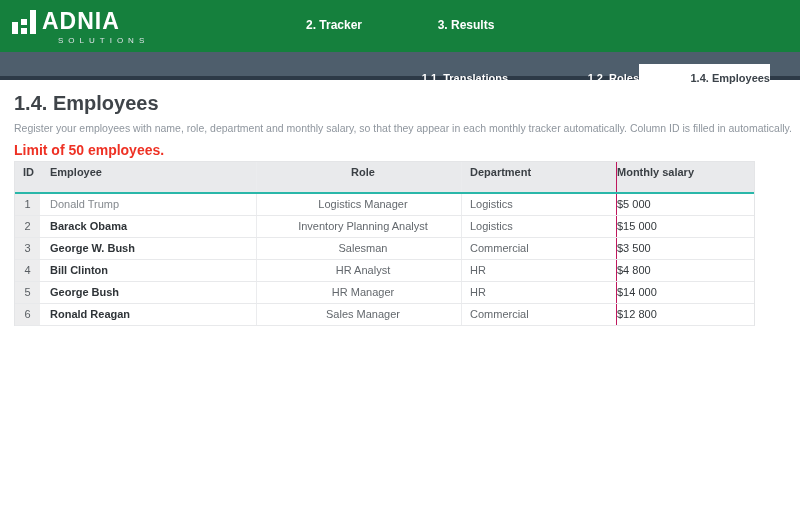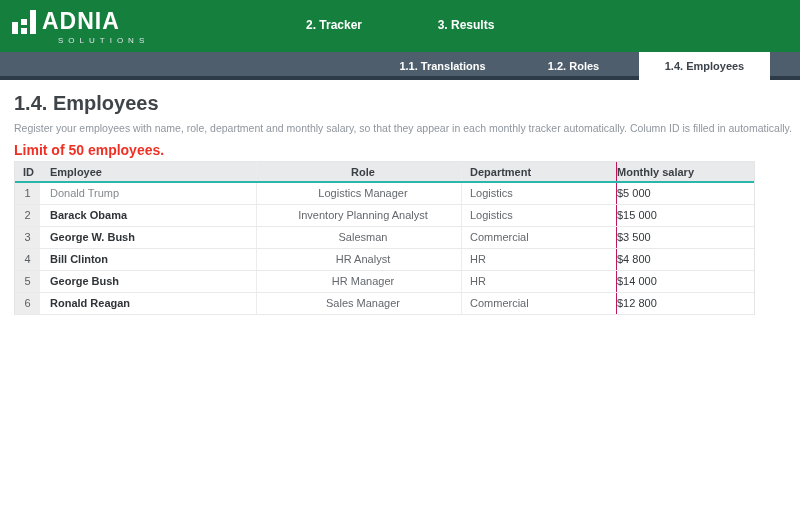--- a/index.html
+++ b/index.html
@@ -21,36 +21,36 @@
   .brand-tagline { color:#dde2e6; font-size:8px; letter-spacing:5px; margin-top:3px; margin-left:16px; }
 
   .main-nav { position:absolute; left:268px; top:13px; display:flex; }
   .nav-item { width:132px; height:27px; line-height:25px; text-align:center;
     color:#ffffff; font-size:12px; font-weight:700; cursor:pointer; }
   .nav-item.active { background:#4a5b6a; border:1px solid #60717f; }
 
   
   .subnav { position:relative; width:800px; height:28px; background:#4e5e6c;
     border-bottom:4px solid #2d3a47; display:flex; justify-content:flex-end; padding-right:30px; }
-  .tab { width:131px; height:28px; line-height:28px; text-align:center;
-    color:#ffffff; font-size:11px; font-weight:700; cursor:pointer; }
+  .tab { width:131px; height:28px; line-height:28px; text-align:right;
+    color:#ffffff; font-size:11px; font-weight:700; cursor:pointer;margin-top:12px; }
   .tab.active { position:relative; z-index:2; height:32px; background:#ffffff; color:#3c434a; }
 
   
   .content { position:relative; width:800px; height:448px; background:#ffffff; }
   .page-title { position:absolute; left:14px; top:12px; font-size:20px; font-weight:700; color:#3f4449; }
   .page-desc { position:absolute; left:14px; top:42px; font-size:10.5px; color:#8f969e; white-space:nowrap; }
   .page-note { position:absolute; left:14px; top:62px; font-size:14px; font-weight:700;
     color:#ee3124;text-align:right; }
 
   
   .emp-table { position:absolute; left:14px; top:81px; width:741px;
     border:1px solid #e4e5e7; border-bottom:none; font-size:11px; }
   .t-row { display:flex; height:22px; border-bottom:1px solid #e8e9eb; background:#ffffff; }
-  .t-head { height:21px; background:#e9eaec; border-bottom:2px solid #2ab7a9; }
+  .t-head { height:32px; background:#e9eaec; border-bottom:2px solid #2ab7a9; }
   .t-head .cell { font-weight:700; color:#3a3f44; }
   .cell { line-height:21px; overflow:hidden; white-space:nowrap; }
   .c-id  { width:27px; text-align:center; }
   .c-emp { width:214px; padding-left:8px; }
   .c-role{ width:205px; padding-left:8px; border-left:1px solid #ebecee;text-align:center; }
   .c-dept{ width:155px; padding-left:8px; border-left:1px solid #ebecee; }
   .c-sal { width:138px; padding-right:20px; text-align:left; border-left:1px solid #be185d; }
   .t-row:not(.t-head) .c-id { background:#ededee; border-right:2px solid #ffffff; color:#585d62; }
   .t-row:not(.t-head) .c-emp { font-weight:700; color:#2f3438; }
   .t-row.muted .c-emp { font-weight:400; color:#84898e; }

